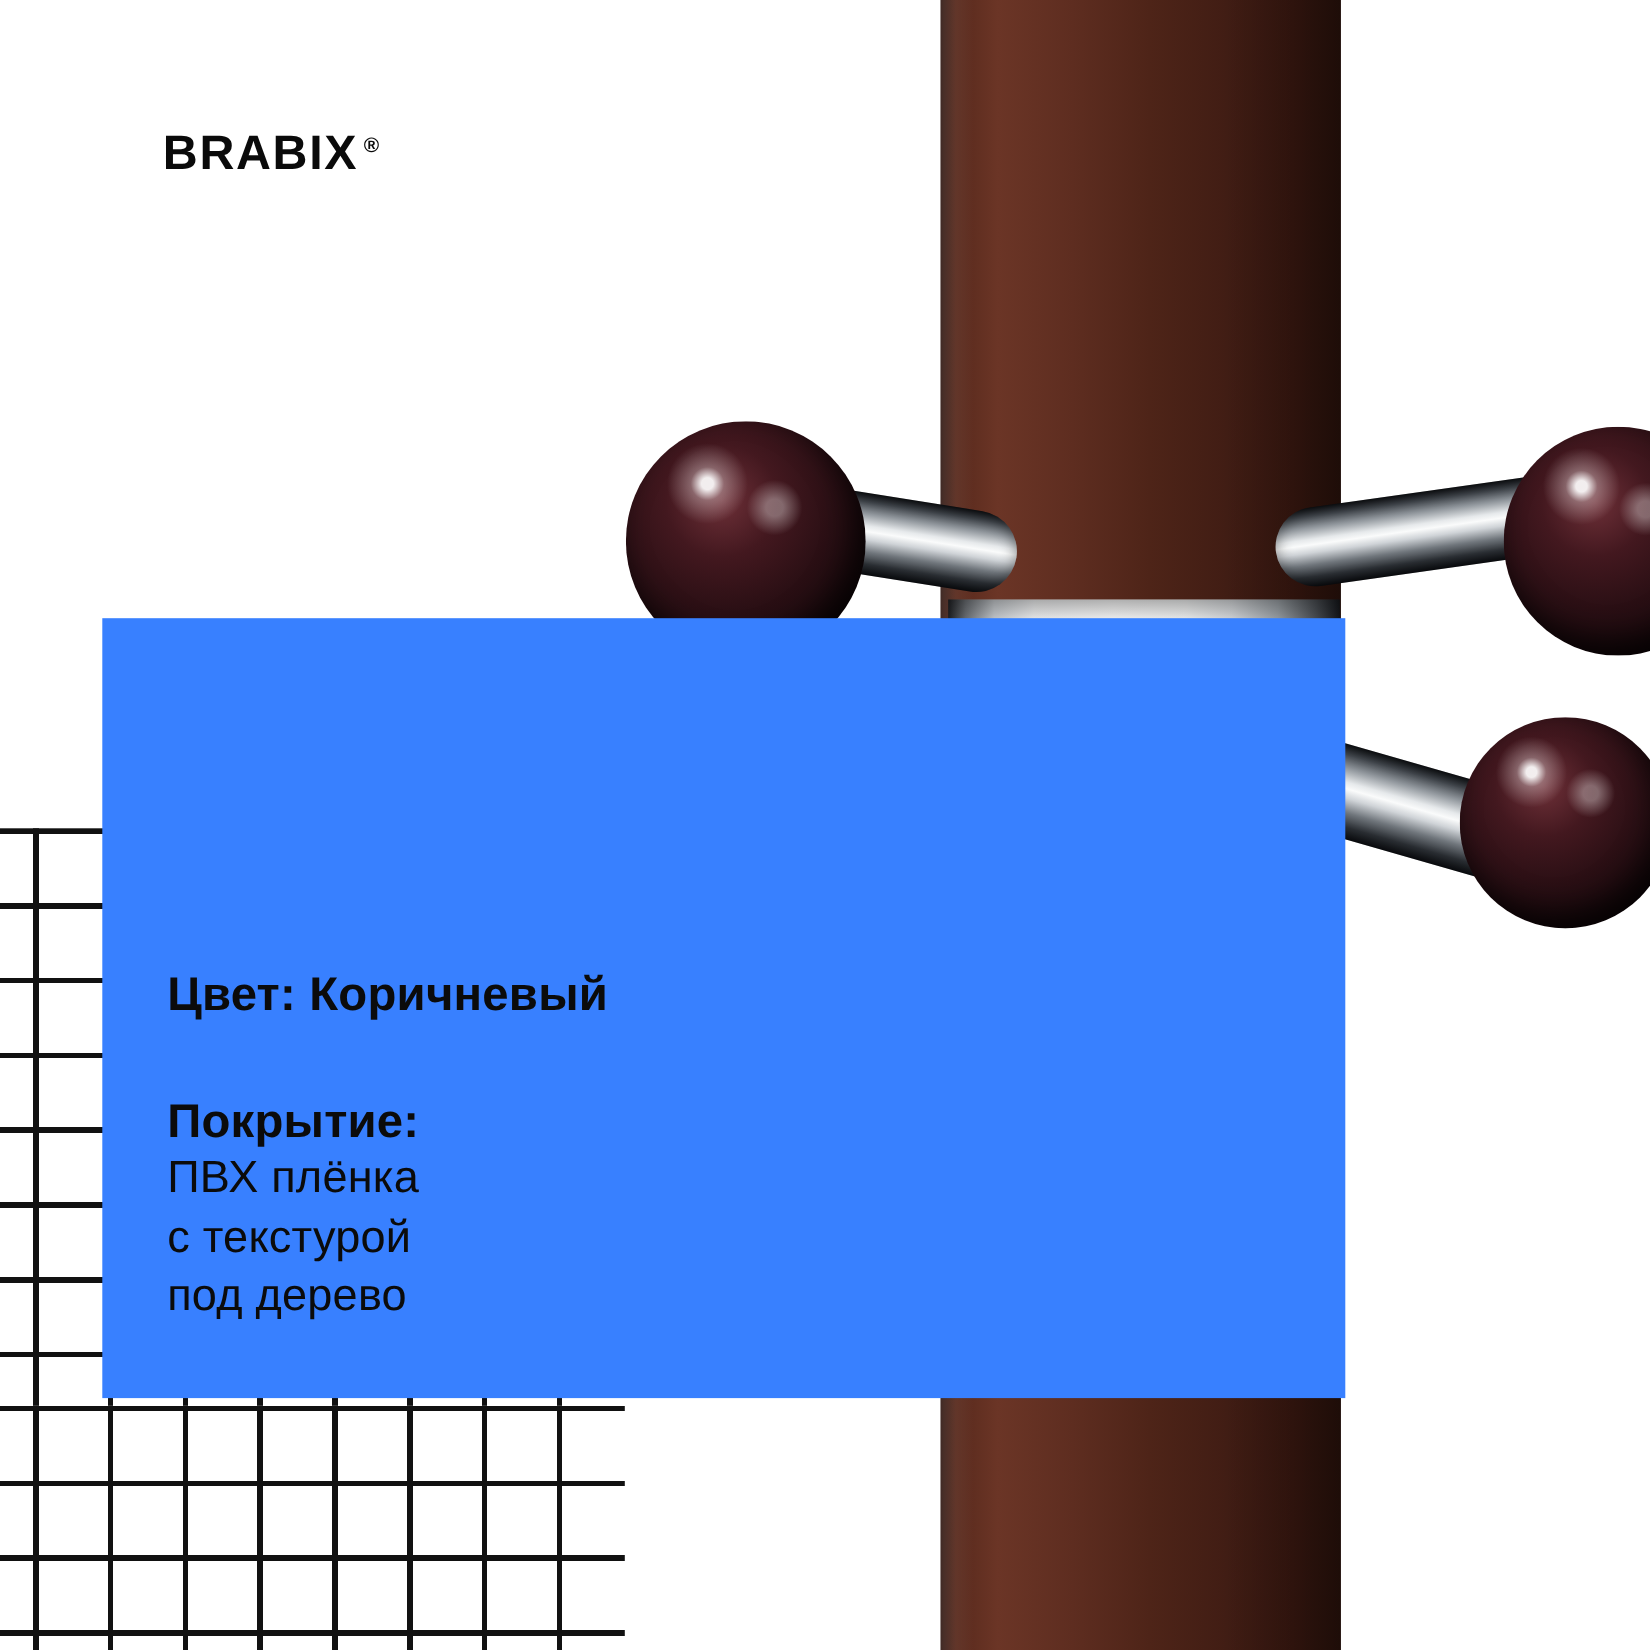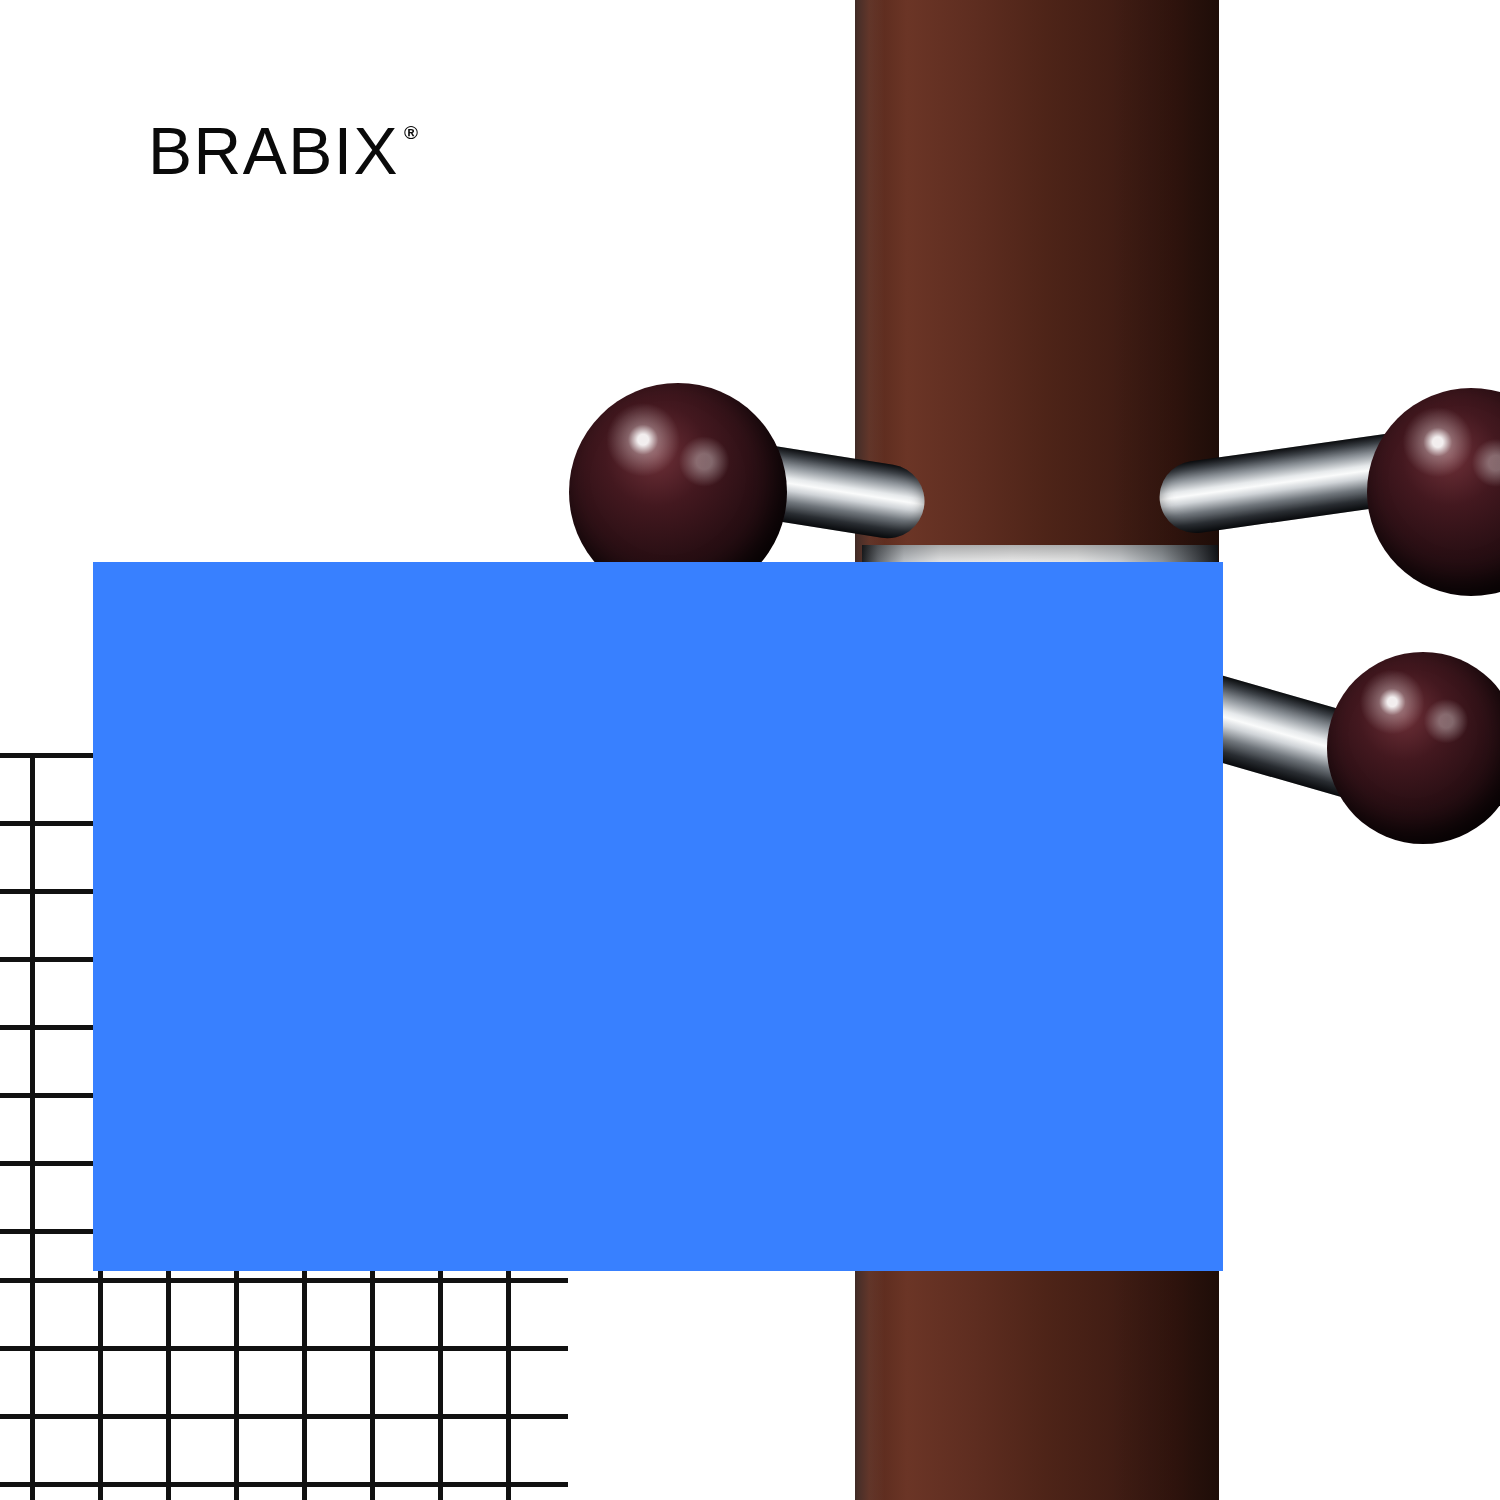--- a/index.html
+++ b/index.html
@@ -103,21 +103,21 @@
   #knob-upper-right { left:1367px; top:388px; width:208px; height:208px; }
   #knob-lower-right { left:1327px; top:652px; width:192px; height:192px; }
 
   
   #logo{
     position:absolute;left:148px;top:118px;
     display:flex;align-items:flex-start;
     color:#0a0a0a;
   }
   #logo-wordmark{
-    font-size:66px;font-weight:400;letter-spacing:1.5px;line-height:1;
+    font-size:44px;font-weight:700;letter-spacing:1.5px;line-height:1;
   }
   #logo-reg{
     font-size:19px;font-weight:700;line-height:1;margin-left:5px;margin-top:5px;
   }
 
   
   #panel-text{
     position:absolute;left:152px;top:880px;
     width:560px;color:#0b0b0b;
   }
@@ -148,14 +148,23 @@
 
   <div id="blue-panel"></div>
 
   <div class="grid-block" id="grid-lower"></div>
 
   <div id="logo">
     <span id="logo-wordmark">BRABIX</span>
     <span id="logo-reg">®</span>
   </div>
 
+  <div id="panel-text">
+    <div class="line-strong">Цвет: Коричневый</div>
+    <div id="coating-group">
+      <div class="line-strong">Покрытие:</div>
+      <div class="line-regular">ПВХ плёнка</div>
+      <div class="line-regular">с текстурой</div>
+      <div class="line-regular">под дерево</div>
+    </div>
+  </div>
 
 </div>
 
 </body></html>

